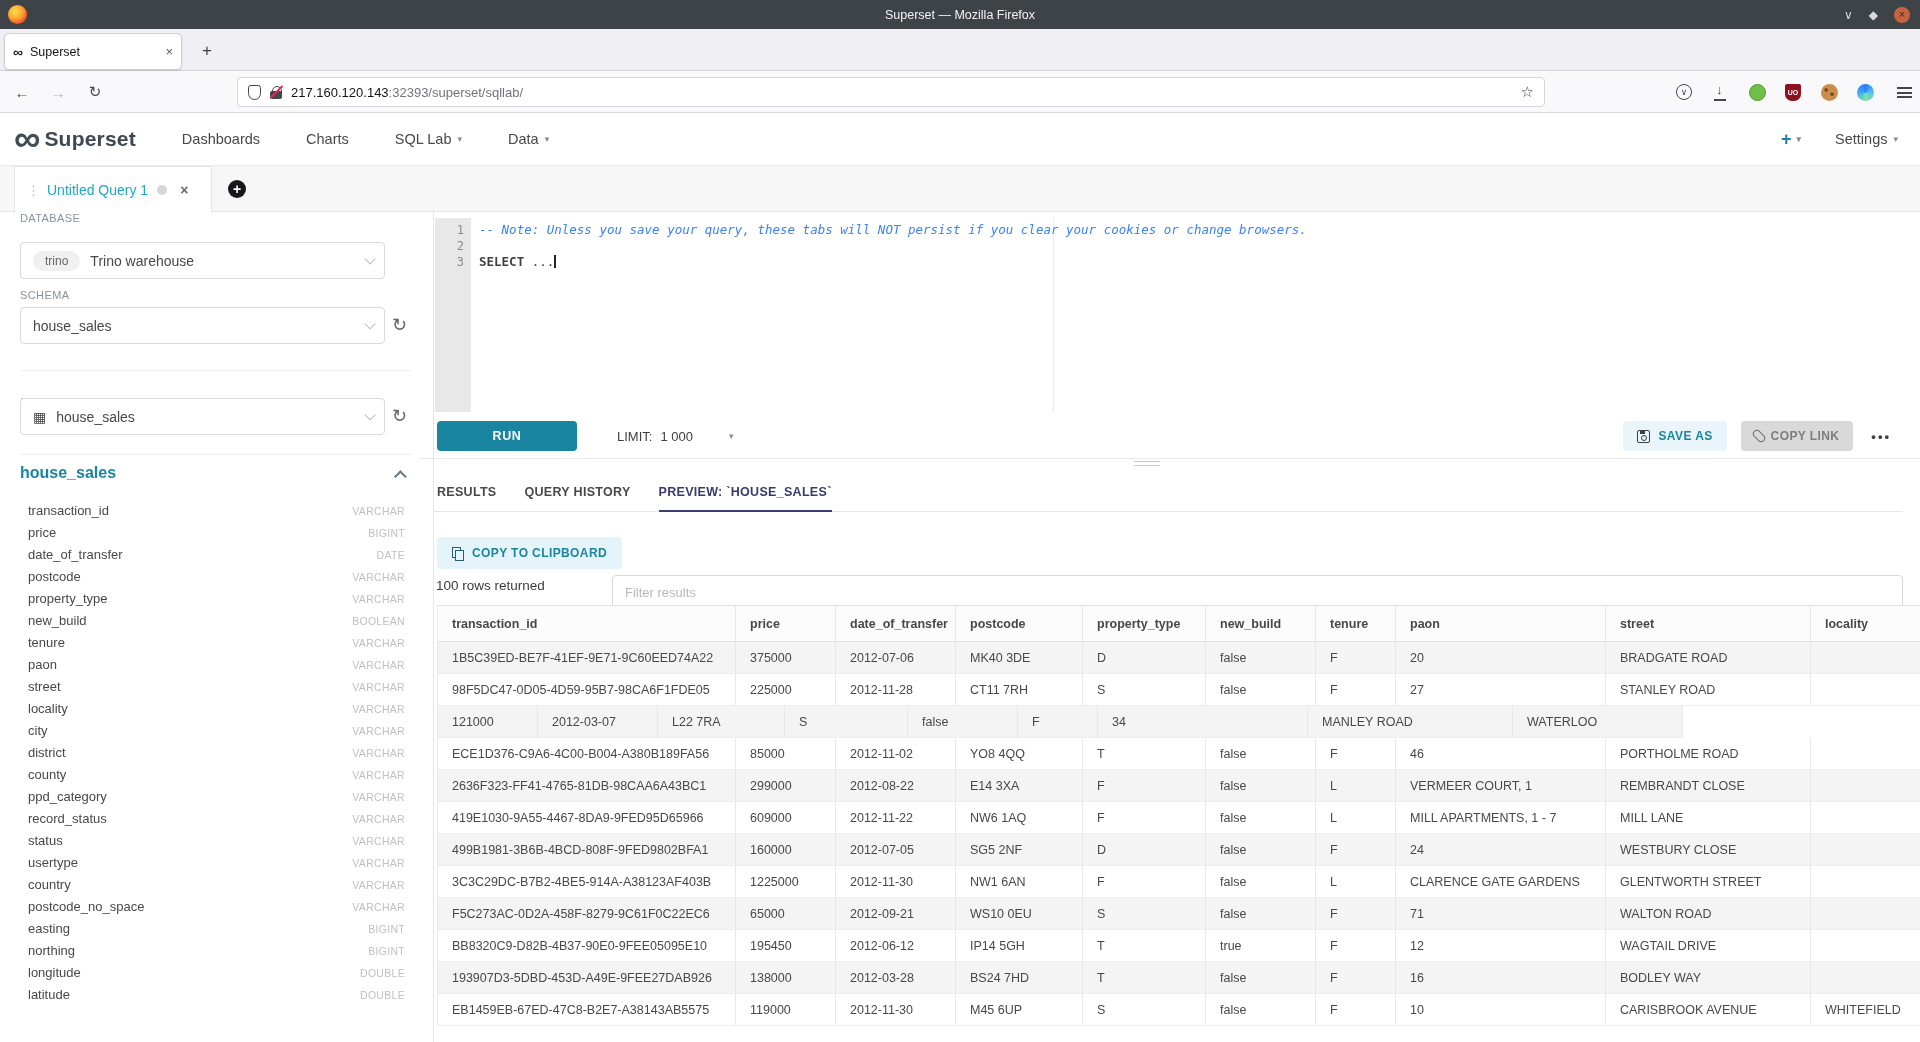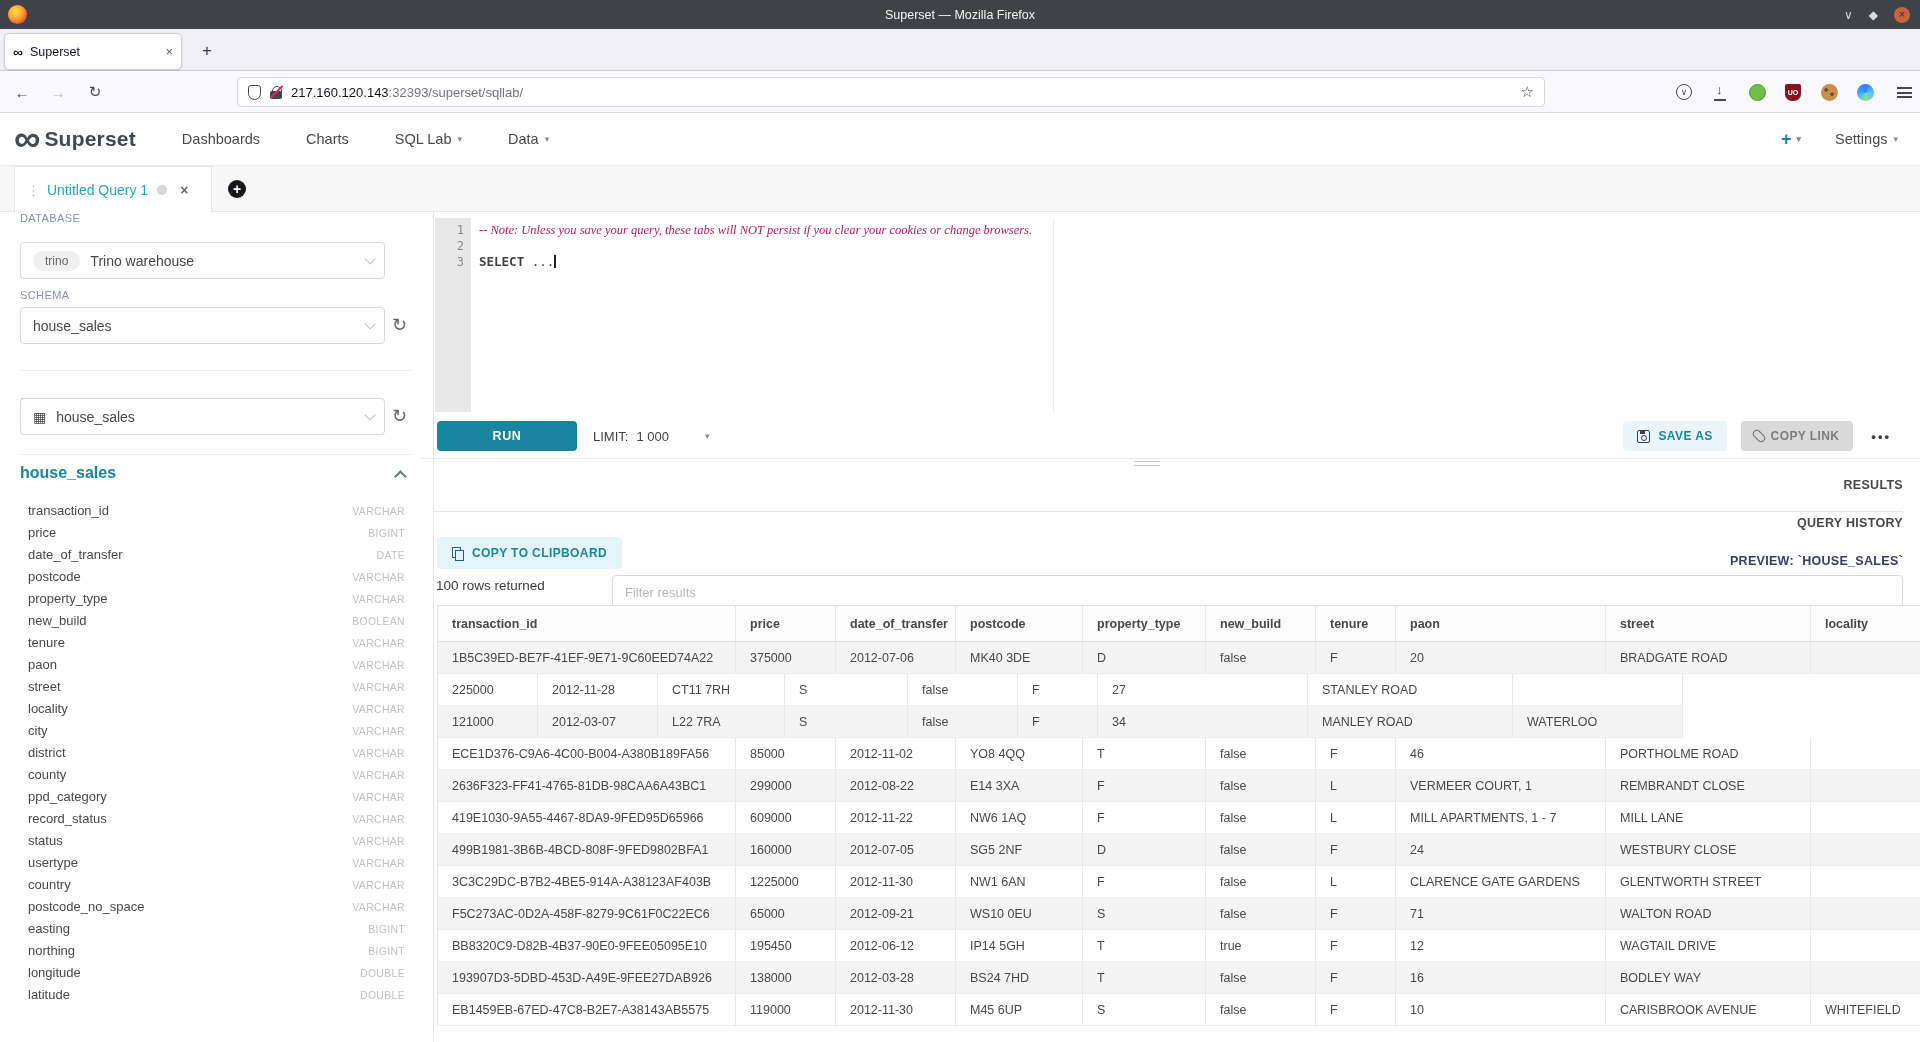--- a/index.html
+++ b/index.html
@@ -106,47 +106,47 @@
   
   .rightpane { position:absolute; left:434px; top:46px; width:1486px; height:830px; background:#fff; }
 
   .editor { position:absolute; left:0; top:6px; width:1469px; height:194px; background:#fff;
     font-family:"DejaVu Sans Mono", monospace; font-size:12.5px; }
   .gutter { position:absolute; left:1px; top:0; width:36px; height:194px; background:#e8e8e8; padding-top:4px; }
   .lnum { height:16px; line-height:16px; text-align:right; padding-right:7px; color:#8b8b8b; font-size:12px; }
   .printmargin { position:absolute; left:619px; top:0; width:1px; height:194px; background:#ececec; }
   .code { position:absolute; left:37px; top:0; right:0; padding:4px 0 0 8px; }
   .code-line { height:16px; line-height:16px; white-space:pre; }
-  .cmt { color:#be185d; font-style:italic;font-family:Liberation Serif, serif; }
+  .cmt { color:#3b82f6; font-style:italic; }
   .kw { font-weight:bold; color:#3f3f3f; }
   .plain { color:#3f3f3f; }
   .cursor { display:inline-block; width:1.5px; height:13px; background:#222; vertical-align:-2px; }
 
   .runbar { position:absolute; left:0; top:206px; width:1469px; height:36px; display:flex; align-items:center; }
   .run-btn { margin-left:3px; width:140px; height:30px; background:#1985a0; border:none; border-radius:4px;
     color:#fff; font-weight:bold; font-size:12.5px; letter-spacing:.6px; font-family:inherit; }
-  .limit { margin-left:16px; display:flex; align-items:center; gap:8px; font-size:13px; color:#3f3f3f; }
+  .limit { margin-left:40px; display:flex; align-items:center; gap:8px; font-size:13px; color:#3f3f3f; }
   .limit-caret { font-size:9px; color:#8a8a8a; margin-left:28px; }
   .runbar-right { margin-left:auto; margin-right:8px; display:flex; align-items:center; gap:14px; }
   .saveas-btn { height:30px; background:#e9f5fa; border:none; border-radius:4px; padding:0 14px;
     color:#1985a0; font-weight:bold; font-size:12px; letter-spacing:.4px; display:flex; align-items:center; gap:8px; font-family:inherit; }
   .floppy { position:relative; width:13px; height:13px; border:1.6px solid #3f3f3f; border-radius:2px; }
   .floppy::before { content:""; position:absolute; left:2px; top:-1px; width:5px; height:4px; background:#3f3f3f; }
   .floppy::after { content:""; position:absolute; left:2.5px; bottom:0.5px; width:4px; height:4px; border:1.4px solid #3f3f3f; border-radius:50%; }
   .copylink-btn { height:30px; background:#d9d9d9; border:none; border-radius:4px; padding:0 14px;
     color:#7d7d7d; font-weight:bold; font-size:12px; letter-spacing:.4px; display:flex; align-items:center; gap:8px; font-family:inherit; }
   .clip-ic { width:8px; height:14px; border:1.8px solid #6e6e6e; border-radius:4px; transform:rotate(-45deg); }
   .more-dots { font-size:13px; color:#3f3f3f; letter-spacing:2px; font-weight:bold; padding:0 4px; }
 
   .runbar-sep { position:absolute; left:-14px; top:246px; width:1500px; height:1px; background:#e8e8e8; }
   .drag-grip { position:absolute; left:700px; top:249px; width:26px; height:7px;
     background:repeating-linear-gradient(#c9c9c9 0 1.5px, transparent 1.5px 4px); }
 
   .southtabs { position:absolute; left:0; top:266px; width:1469px; height:34px; border-bottom:1px solid #e6e6e6;
-    display:flex; align-items:flex-end; gap:12px; padding-left:3px;flex-direction:column; }
+    display:flex; align-items:flex-end; gap:28px; padding-left:3px; }
   .stab { font-size:12.5px; font-weight:bold; color:#484848; letter-spacing:.3px; padding-bottom:11px; border-bottom:2px solid transparent; margin-bottom:-1px; }
   .stab.active { color:#3a3a6e; border-bottom-color:#3e3e74; }
 
   .controls { position:absolute; left:0; top:324px; width:1469px; height:34px; }
   .copyclip-btn { position:absolute; left:3px; top:1px; height:32px; background:#e5f4fa; border:none; border-radius:4px; padding:0 15px;
     color:#1985a0; font-weight:bold; font-size:12px; letter-spacing:.4px; display:flex; align-items:center; gap:9px; font-family:inherit; }
   .copy-ic { position:relative; width:11px; height:13px; }
   .copy-ic::before { content:""; position:absolute; left:0; top:0; width:7px; height:9px; border:1.6px solid #2b5d77; background:#e5f4fa; }
   .copy-ic::after { content:""; position:absolute; left:3px; top:3px; width:7px; height:9px; border:1.6px solid #2b5d77; background:#e5f4fa; }
   .filter-input { position:absolute; left:178px; top:0; width:1291px; height:34px; border:1px solid #d9d9d9; border-radius:4px;
@@ -473,20 +473,21 @@
               <div class="tcell" style="width: 120px;">2012-07-06</div>
               <div class="tcell" style="width: 127px;">MK40 3DE</div>
               <div class="tcell" style="width: 123px;">D</div>
               <div class="tcell" style="width: 110px;">false</div>
               <div class="tcell" style="width: 80px;">F</div>
               <div class="tcell" style="width: 210px;">20</div>
               <div class="tcell" style="width: 205px;">BRADGATE ROAD</div>
               <div class="tcell" style="width: 170px;"></div>
             </div>
             <div class="trow">
+              <div class="tcell" style="width: 298px;">98F5DC47-0D05-4D59-95B7-98CA6F1FDE05</div>
               <div class="tcell" style="width: 100px;">225000</div>
               <div class="tcell" style="width: 120px;">2012-11-28</div>
               <div class="tcell" style="width: 127px;">CT11 7RH</div>
               <div class="tcell" style="width: 123px;">S</div>
               <div class="tcell" style="width: 110px;">false</div>
               <div class="tcell" style="width: 80px;">F</div>
               <div class="tcell" style="width: 210px;">27</div>
               <div class="tcell" style="width: 205px;">STANLEY ROAD</div>
               <div class="tcell" style="width: 170px;"></div>
             </div>

